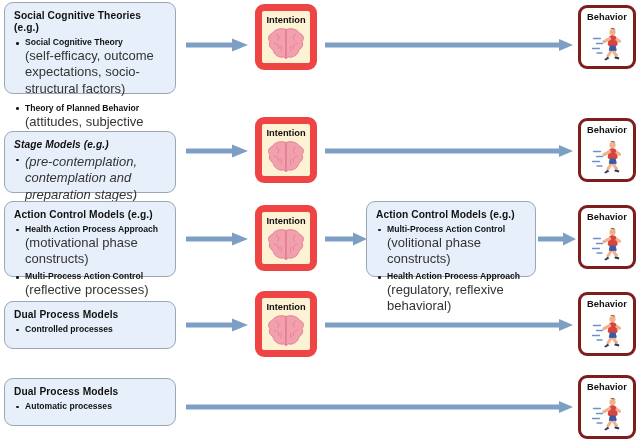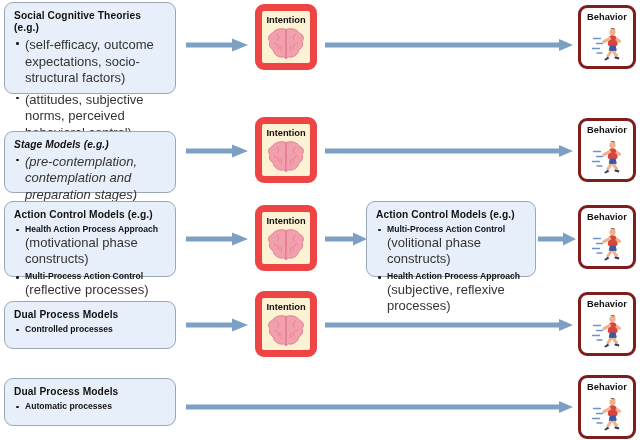--- a/index.html
+++ b/index.html
@@ -100,23 +100,25 @@
 </style>
 </head>
 <body>
 
 <div id="canvas">
 
   <div class="theory-box" style="left:4px;top:2px;width:172px;height:92px;">
     <div class="theory-title">Social Cognitive Theories  (e.g.)</div>
     <ul class="bullets">
       <li>
+        <span class="b-main">Social Cognitive Theory</span>
         <span class="b-sub">(self-efficacy, outcome expectations, socio-structural factors)</span>
       </li>
       <li style="margin-top:6px;">
+        <span class="b-main">Theory of Planned Behavior</span>
         <span class="b-sub">(attitudes, subjective norms, perceived  behavioral control)</span>
       </li>
     </ul>
   </div>
 
   <div class="arrow" style="left:186px;top:38px;">
     <svg width="62" height="14" viewBox="0 0 62 14" aria-hidden="true">
       <path d="M0 4.4 H46 V0.5 L62 7 L46 13.5 V9.6 H0 Z" fill="#7e9fc4"></path>
     </svg>
   </div>
@@ -277,21 +279,21 @@
 
   <div class="theory-box" style="left:366px;top:201px;width:170px;height:76px;">
     <div class="theory-title">Action Control Models (e.g.)</div>
     <ul class="bullets">
       <li>
         <span class="b-main">Multi-Process Action Control</span>
         <span class="b-sub">(volitional phase constructs)</span>
       </li>
       <li style="margin-top:4px;">
         <span class="b-main">Health Action Process Approach</span>
-        <span class="b-sub">(subjective, reflexive processes)</span>
+        <span class="b-sub">(regulatory, reflexive behavioral)</span>
       </li>
     </ul>
   </div>
 
   <div class="arrow" style="left:538px;top:232px;">
     <svg width="38" height="14" viewBox="0 0 38 14" aria-hidden="true">
       <path d="M0 4.4 H25 V0.5 L38 7 L25 13.5 V9.6 H0 Z" fill="#7e9fc4"></path>
     </svg>
   </div>
 

